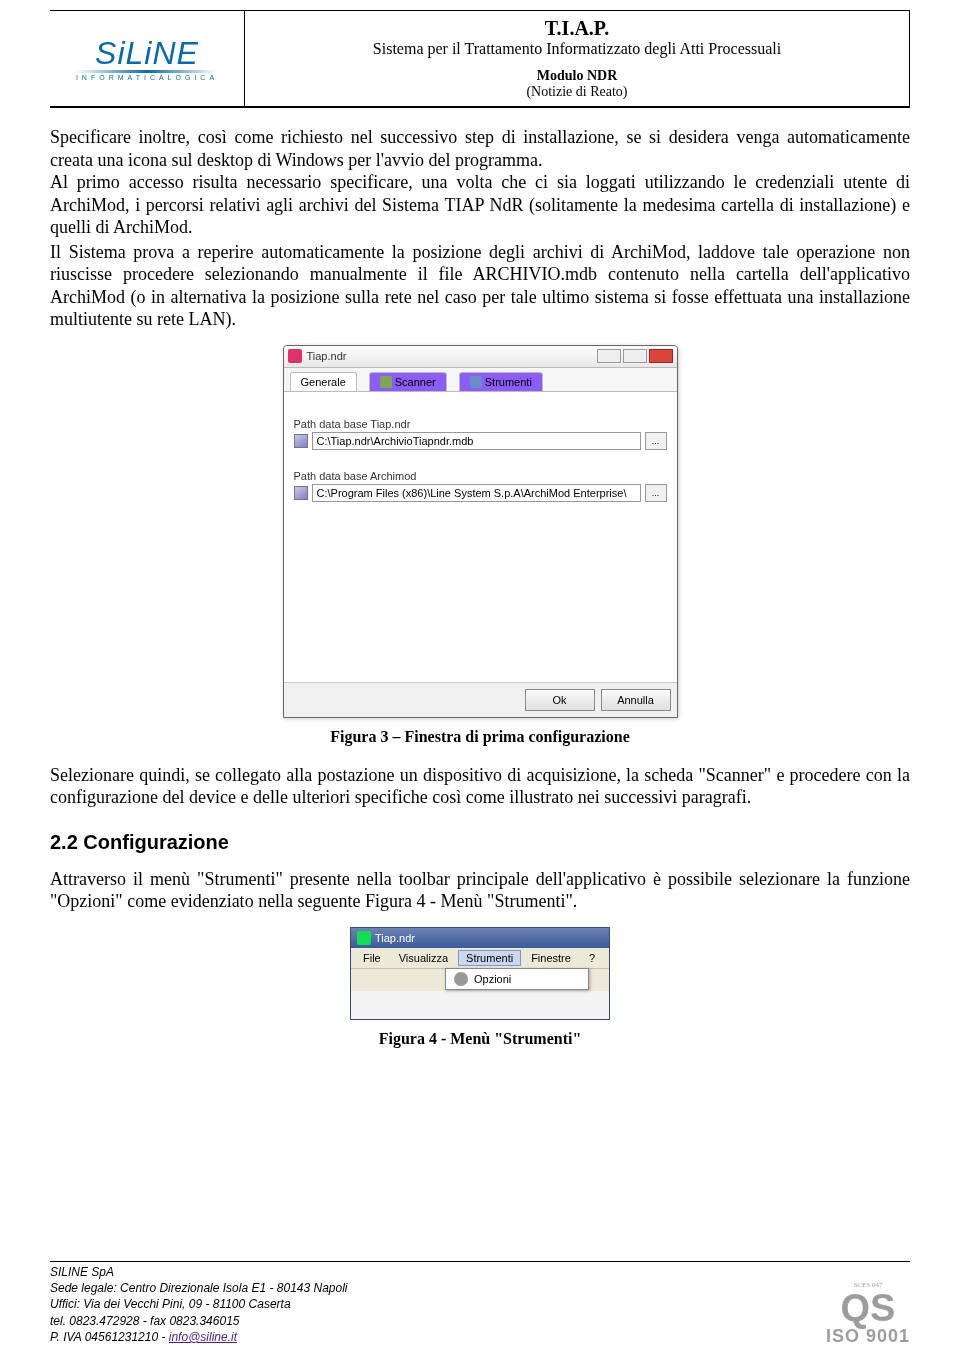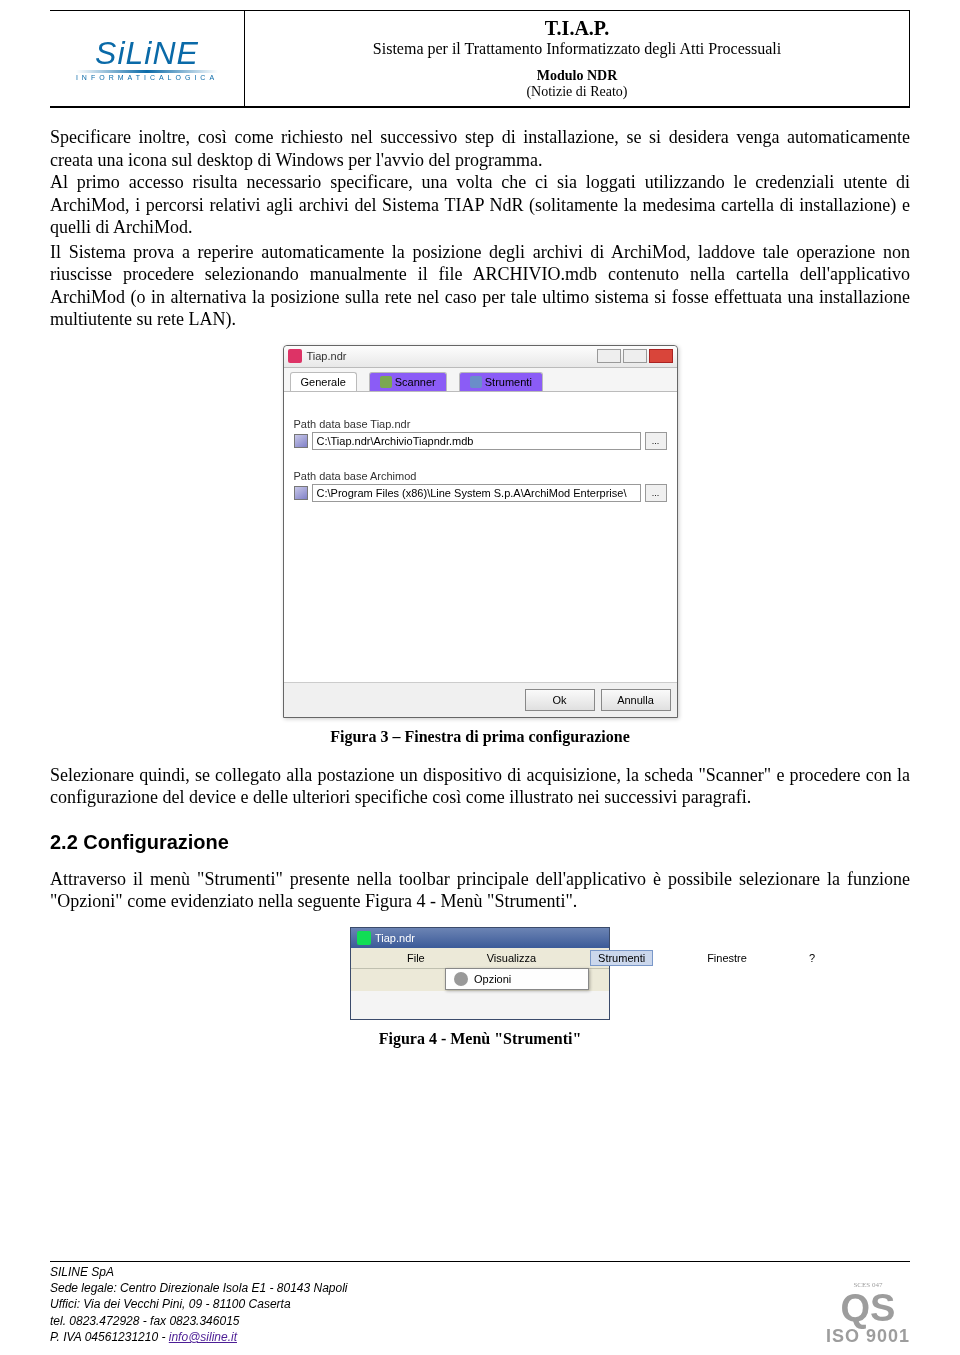--- a/index.html
+++ b/index.html
@@ -147,21 +147,21 @@
     background: #ece9d8;
   }
   .win2-title {
     background: linear-gradient(#6c84b4, #3b5a98);
     color: #fff;
     padding: 3px 6px;
     display: flex; align-items: center; gap: 4px;
   }
   .win2-title .appicon { width: 14px; height: 14px; background: #1d5; border-radius: 2px; }
   .menubar { display: flex; background: #ece9d8; padding: 2px 4px; gap: 2px; border-bottom: 1px solid #c0c0b0; }
-  .menubar .mi { padding: 2px 8px; margin-left: 44px; }
+  .menubar .mi { padding: 2px 8px; }
   .menubar .mi.open { background: #cbd7ec; border: 1px solid #7a98c9; padding: 1px 7px; }
   .dropdown {
     position: relative;
     left: 94px;
     top: -1px;
     width: 144px;
     background: #fefefe;
     border: 1px solid #888;
     box-shadow: 1px 1px 3px rgba(0,0,0,0.3);
   }

